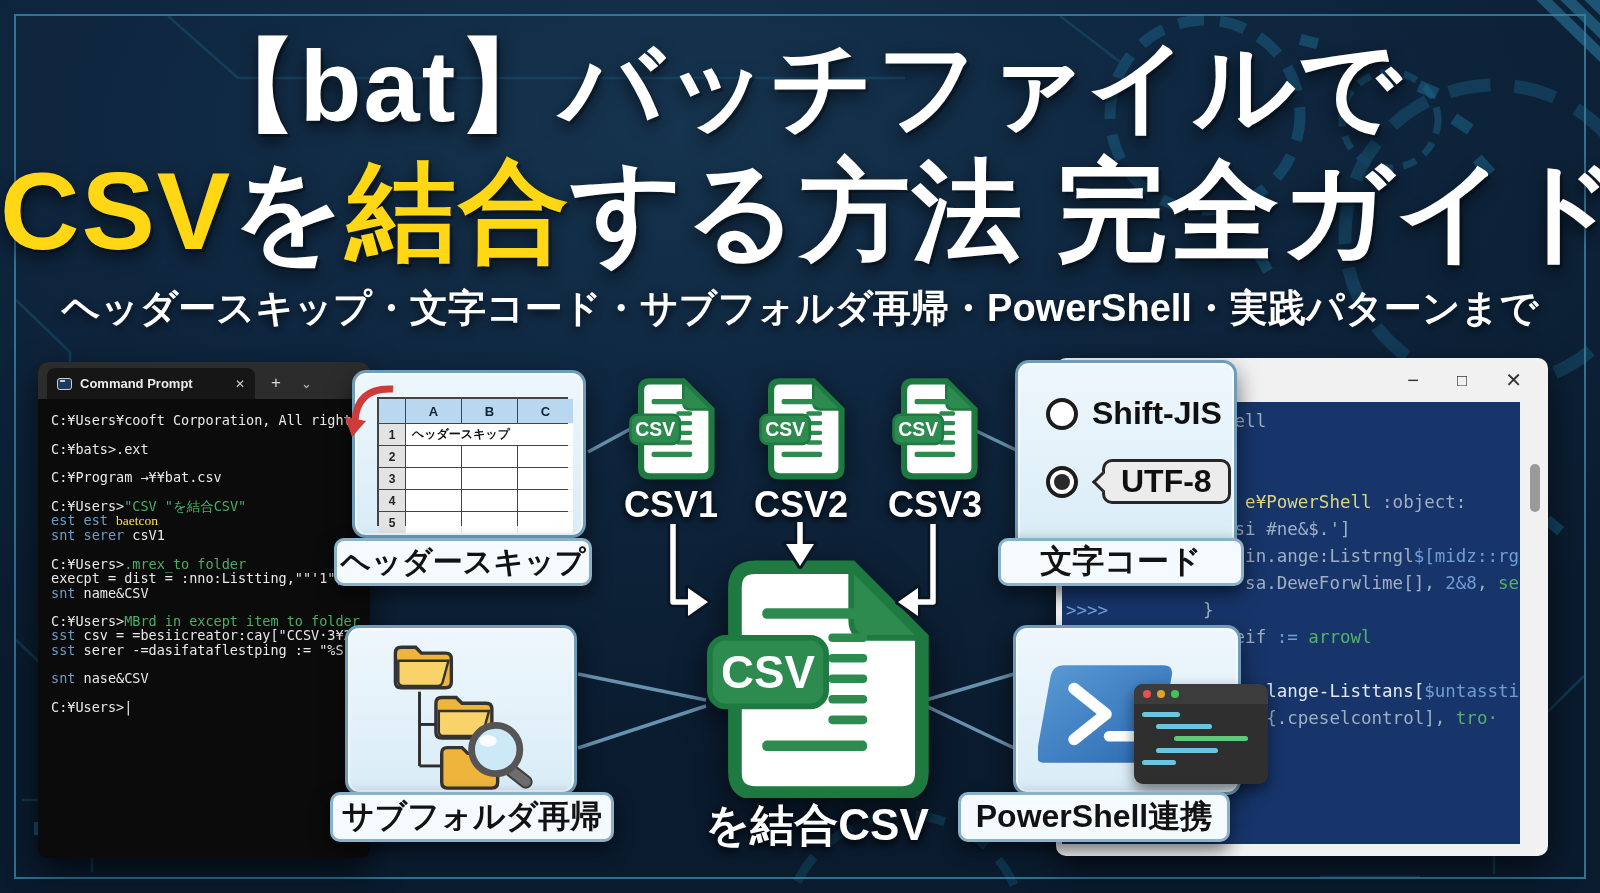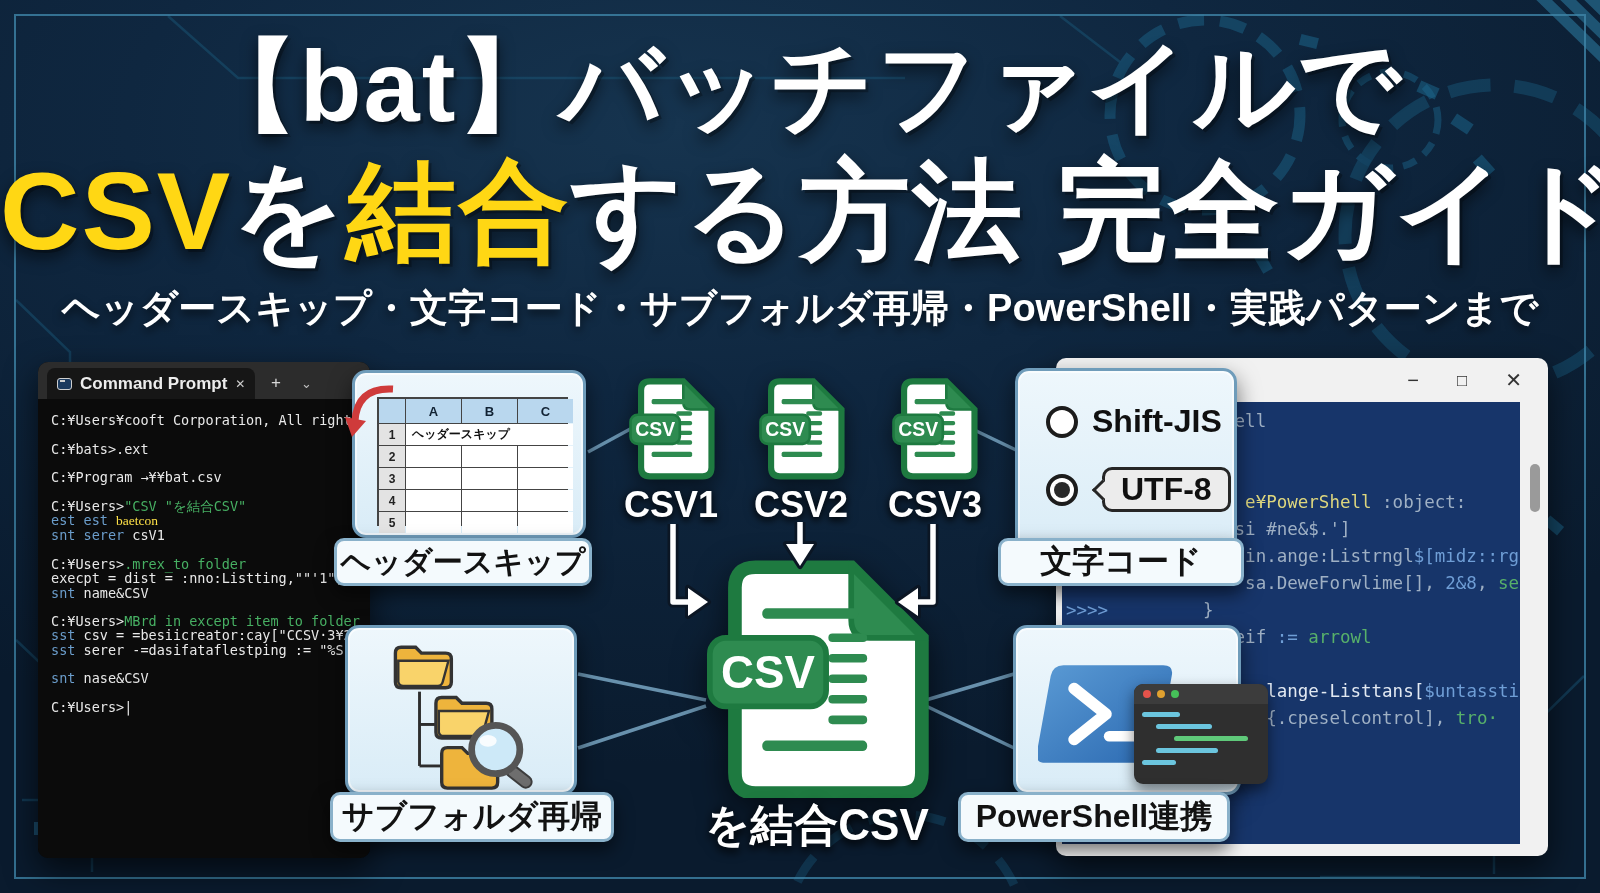--- a/index.html
+++ b/index.html
@@ -24,21 +24,21 @@
     color:#fff; text-shadow:0 4px 10px rgba(0,0,0,.7); z-index:3; white-space:nowrap; }
 
   
   .cmd-window { position:absolute; left:38px; top:362px; width:332px; height:496px; background:#0b0b0b;
     border-radius:10px; box-shadow:0 12px 32px rgba(0,0,0,.65); z-index:3; }
   .cmd-titlebar { height:37px; background:#2c2c2c; border-radius:10px 10px 0 0; display:flex; align-items:flex-end; }
   .cmd-tab { height:31px; width:208px; margin-left:9px; background:#161616; border-radius:8px 8px 0 0;
     display:flex; align-items:center; padding:0 10px; gap:8px; }
   .cmd-tab-icon { width:15px; height:12px; border:1.5px solid #cfcfcf; border-radius:3px; background:#1c3a5e; position:relative; flex:0 0 auto;}
   .cmd-tab-icon::after { content:""; position:absolute; left:2px; top:1px; width:5px; height:2px; background:#cfcfcf; }
-  .cmd-tab-title { color:#ececec; font-size:17px; font-weight:700; white-space:nowrap; flex:1; }
+  .cmd-tab-title { color:#ececec; font-size:13px; font-weight:700; white-space:nowrap; flex:1; }
   .cmd-tab-close { color:#cfcfcf; font-size:12px; }
   .cmd-newtab { color:#d8d8d8; font-size:17px; margin:0 0 6px 16px; }
   .cmd-dd { color:#c0c0c0; font-size:13px; margin:0 0 8px 20px; }
   .cmd-body { position:absolute; left:0; top:37px; right:0; bottom:0; background:#0b0b0b; border-radius:0 0 10px 10px;
     padding:14px 0 0 13px; overflow:hidden; }
   .cmd-body .tline { font-family:"DejaVu Sans Mono", monospace; font-size:13.5px; line-height:14.3px; white-space:pre; }
 
   
   .ps-window { position:absolute; left:1056px; top:358px; width:492px; height:498px; background:#f1f1f1;
     border-radius:10px; box-shadow:0 12px 32px rgba(0,0,0,.6); z-index:3; }
@@ -312,21 +312,21 @@
         <div></div>
         <div></div>
     </div>
     <svg class="red-arrow" viewBox="0 0 64 66">
       <path d="M52 10 Q16 8 14 42" stroke="#cf3b3b" stroke-width="7" fill="none"></path>
       <polygon points="4,38 25,42 11,58" fill="#cf3b3b"></polygon>
     </svg>
   </div>
   <div class="card-label" style="left:334px; top:538px; width:258px; height:48px; font-size:30px;">ヘッダースキップ</div>
 
-  <div class="card" style="left:1015px; top:368px; width:222px; height:192px;padding-left:12px;">
+  <div class="card" style="left:1015px; top:360px; width:222px; height:192px;padding-left:12px;">
     <div class="radio-row" style="top:32px;">
       <span class="radio"></span>
       <span class="radio-label">Shift-JIS</span>
     </div>
     <div class="radio-row" style="top:96px;">
       <span class="radio">
           <span class="dot"></span>
         </span>
       <span class="bubble"><span class="tail"></span><span>UTF-8</span></span>
     </div>

